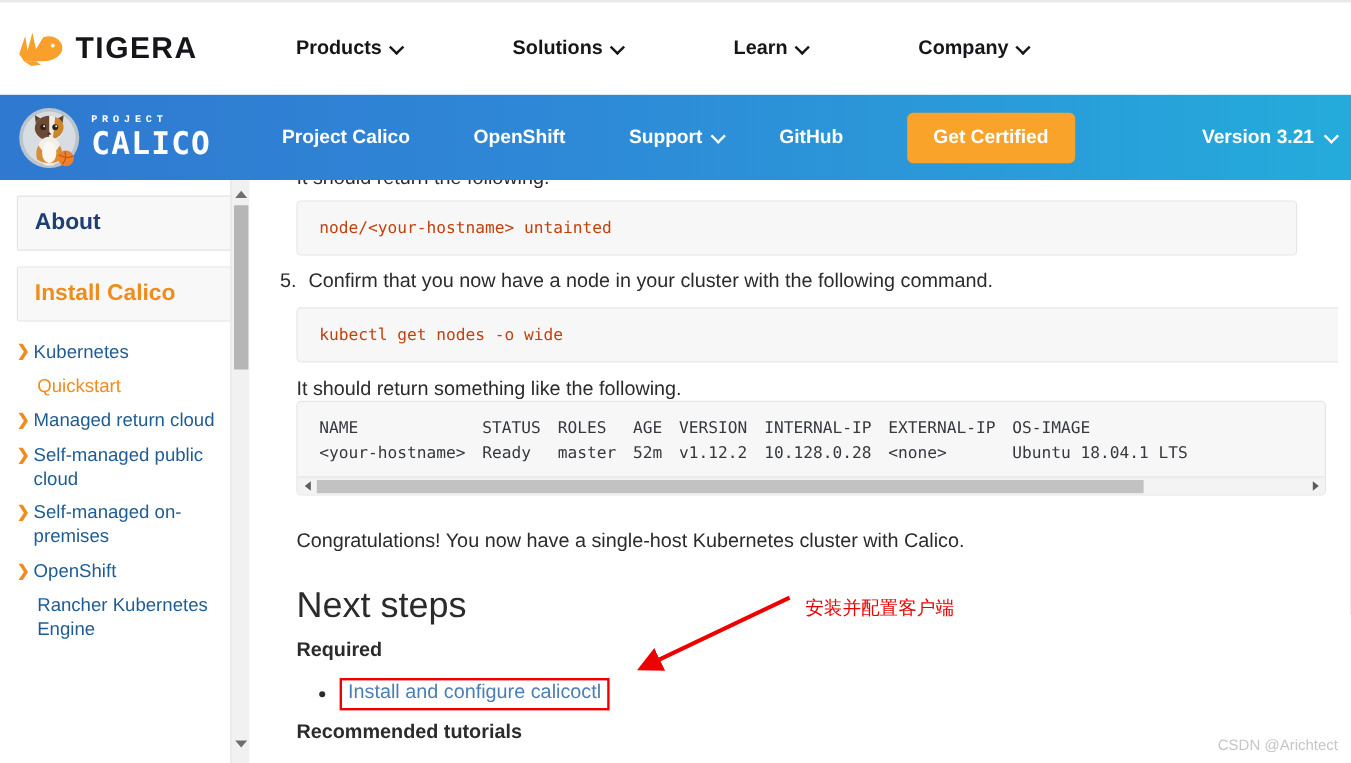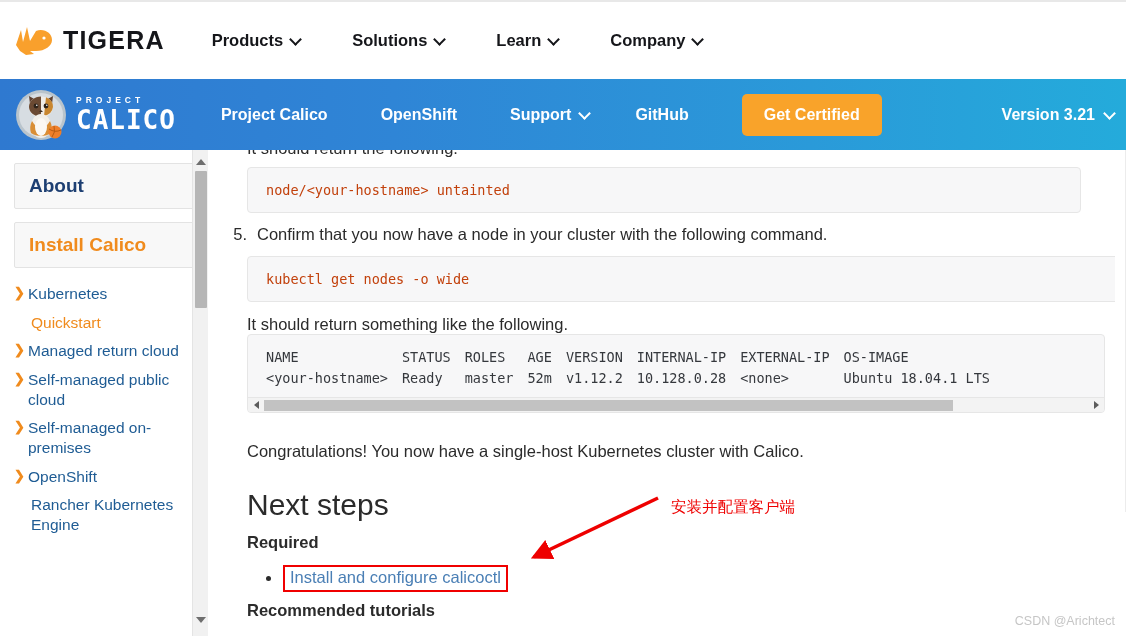--- a/index.html
+++ b/index.html
@@ -27,21 +27,21 @@
   }
   .tigera-logo {
     display: flex; align-items: center;
     margin-left: 14px;
   }
   .tigera-mark { width: 40px; height: 34px; margin-right: 9px; }
   .tigera-word {
     font-size: 25px; font-weight: bold; letter-spacing: 1.2px;
     color: #15161a;
   }
-  .tigera-nav { display: flex; align-items: center; margin-left: 47px; }
+  .tigera-nav { display: flex; align-items: center; margin-left: 82px; gap: 40px; }
   .tigera-nav-item {
     display: flex; align-items: center;
     font-size: 16.5px; font-weight: bold; color: #15161a;
     margin-right: 50px; cursor: pointer;
   }
   .tigera-nav-item .lbl { margin-right: 8px; }
   .chev {
     display: inline-block; width: 11px; height: 11px;
     position: relative;
   }
@@ -59,28 +59,28 @@
     width: 1126px; height: 71px;
     background: linear-gradient(to right, #2f79d0 0%, #2f85d6 35%, #2a9ad9 72%, #24abdb 100%);
     display: flex; align-items: center;
   }
   .calico-logo { display: flex; align-items: center; margin-left: 14px; }
   .calico-cat { width: 54px; height: 54px; }
   .calico-word { margin-left: 8px; line-height: 1; }
   .calico-project {
     font-size: 8.5px; letter-spacing: 4px; color: #ffffff;
     font-weight: bold; margin-bottom: 2px;
-    font-family: Liberation Sans, sans-serif;
+    font-family: Liberation Mono, monospace;
   }
   .calico-name {
     font-size: 26px; letter-spacing: 1px; color: #ffffff;
     font-weight: bold;
     font-family: "DejaVu Sans Mono", monospace;
   }
-  .calico-nav { display: flex; align-items: center; margin-left: 45px; }
+  .calico-nav { display: flex; align-items: center; margin-left: 59px; }
   .calico-nav-item {
     display: flex; align-items: center;
     font-size: 16px; font-weight: bold; color: #ffffff;
     margin-right: 44px; cursor: pointer; white-space: nowrap;
   }
   .calico-nav-item .lbl { margin-right: 9px; }
   .get-certified {
     background: #f9a32a; color: #ffffff;
     font-size: 16px; font-weight: bold;
     padding: 12px 22px; border-radius: 5px;

